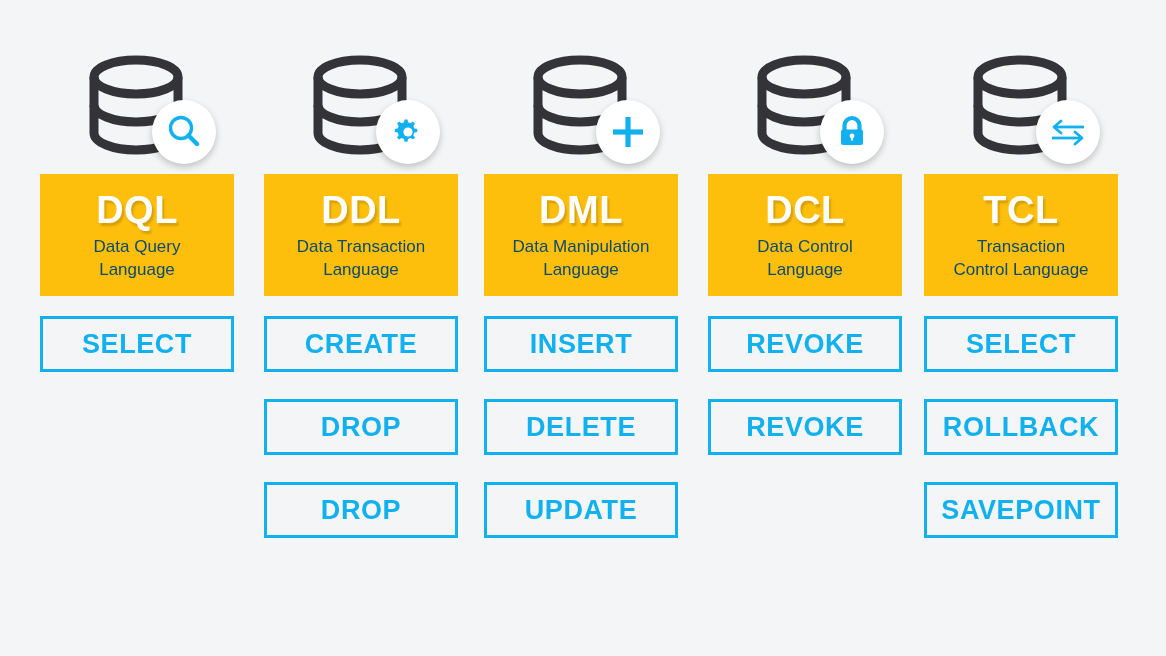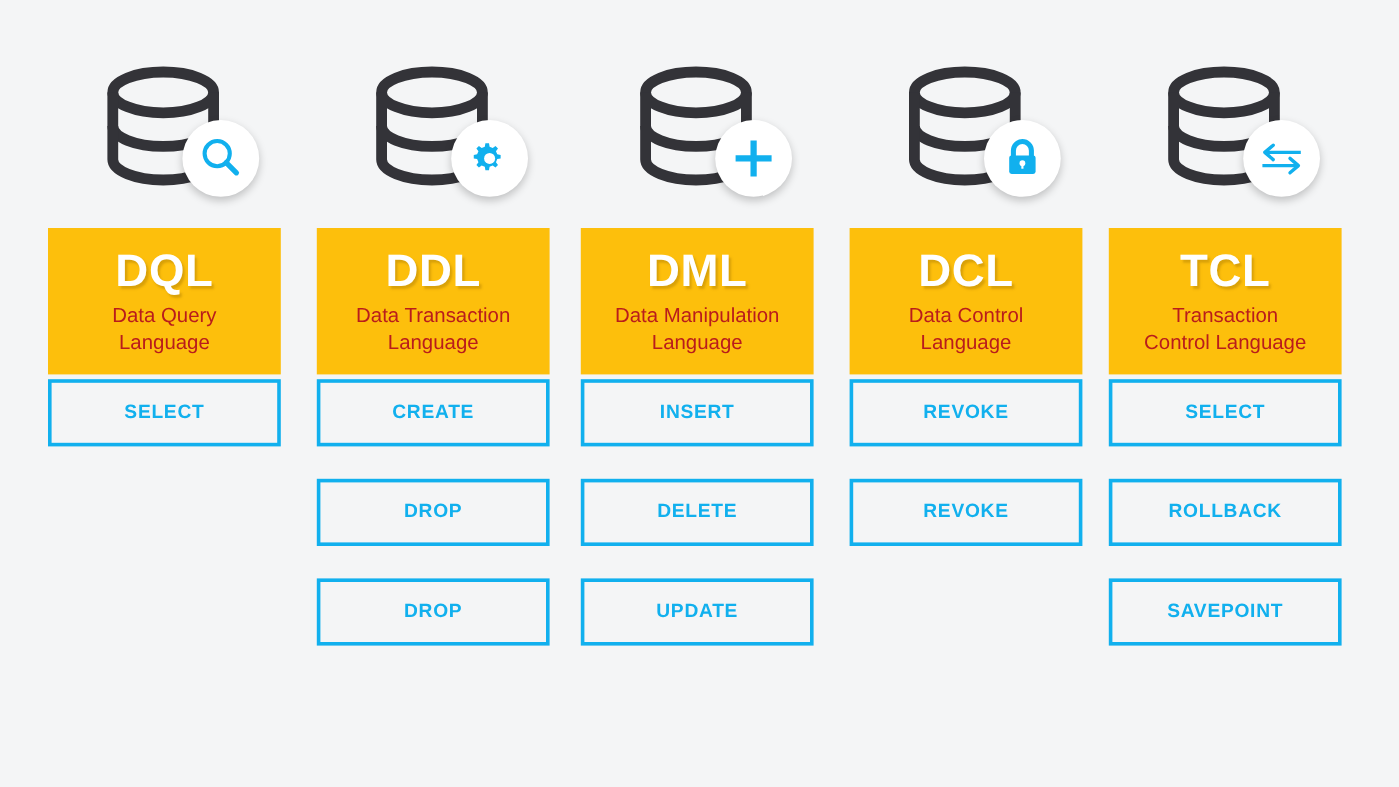--- a/index.html
+++ b/index.html
@@ -57,54 +57,53 @@
   .panel {
     position: absolute;
     top: 174px;
     left: 0;
     width: 194px;
     height: 122px;
     background: #fdbf0c;
     box-sizing: border-box;
     padding-top: 17px;
     text-align: center;
-    margin-top: 16px;
   }
   .panel .abbr {
     font-size: 38px;
     font-weight: bold;
     color: #ffffff;
     letter-spacing: 0.5px;
     line-height: 1.02;
     text-shadow: 2px 3px 2px rgba(140,95,0,0.32);
   }
   .panel .full {
     margin-top: 6px;
     font-size: 17px;
-    color: #b91c1c;
+    color: #0c4a6e;
     line-height: 1.35;
     font-weight: normal;
   }
 
   
   .cmds {
     position: absolute;
     top: 316px;
     left: 0;
     width: 194px;
   }
   .cmd {
     box-sizing: border-box;
     width: 194px;
     height: 56px;
     margin-bottom: 27px;
     border: 3px solid #11b0ee;
     background: #f4f5f6;
     color: #11b0ee;
-    font-size: 16px;
+    font-size: 27px;
     font-weight: bold;
     letter-spacing: 0.6px;
     display: flex;
     align-items: center;
     justify-content: center;
     text-align: center;
   }
 </style>
 </head>
 <body>

